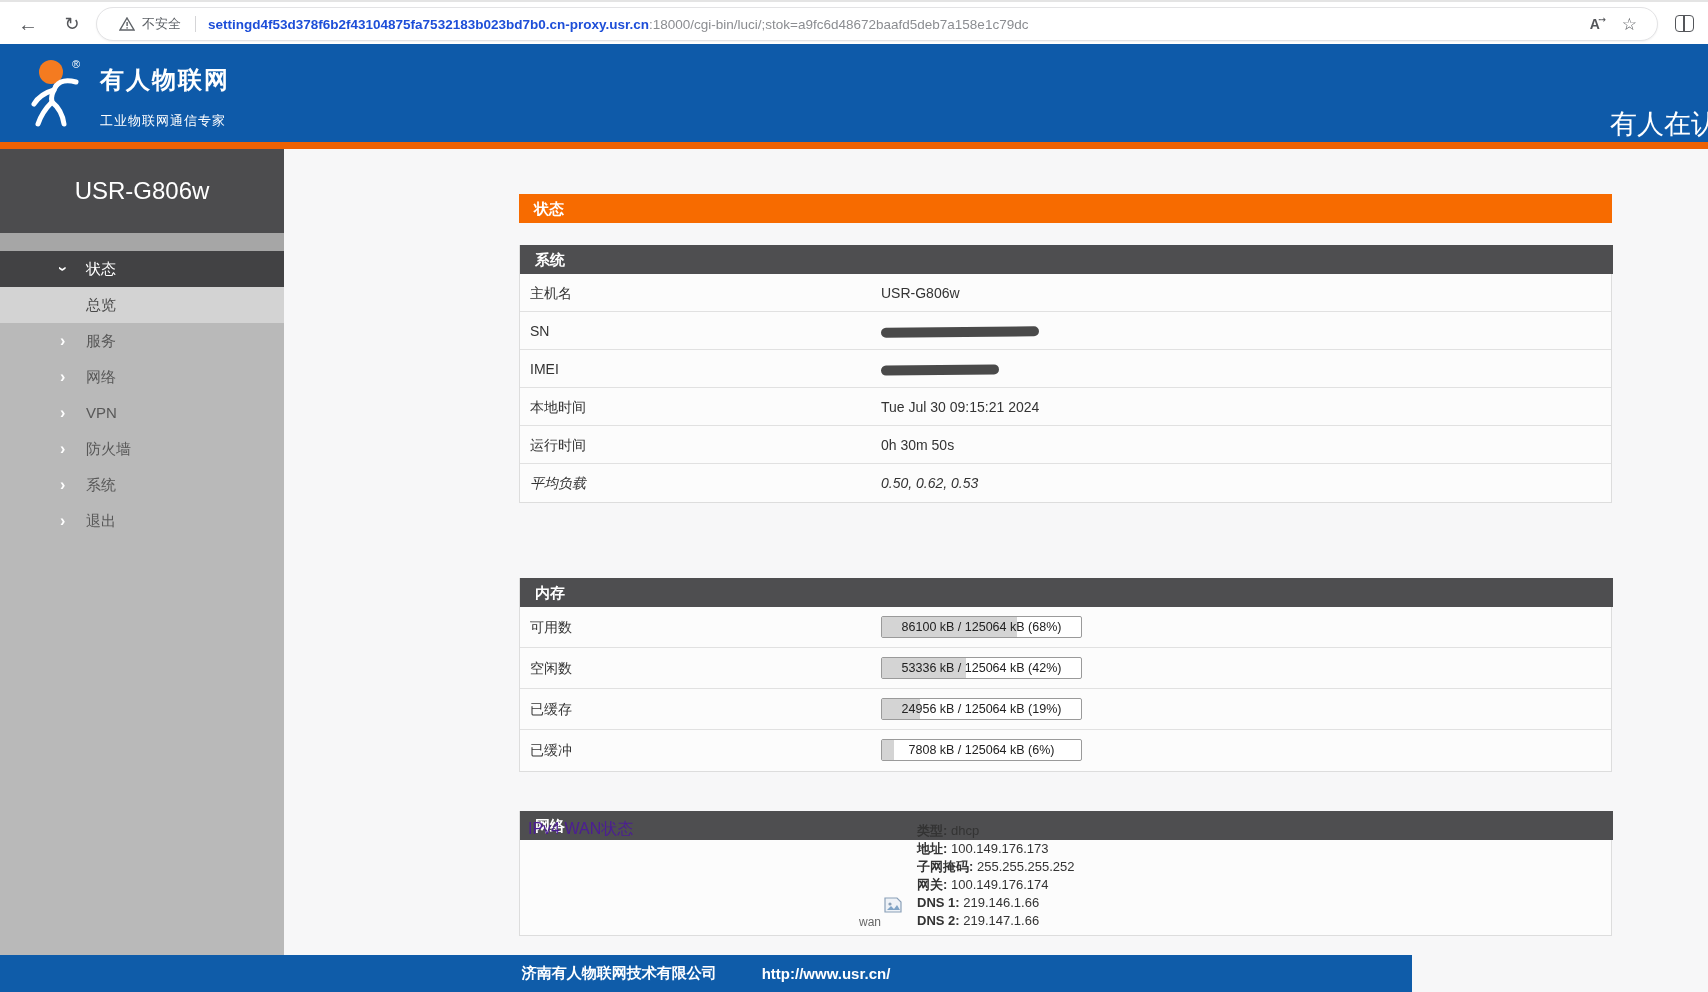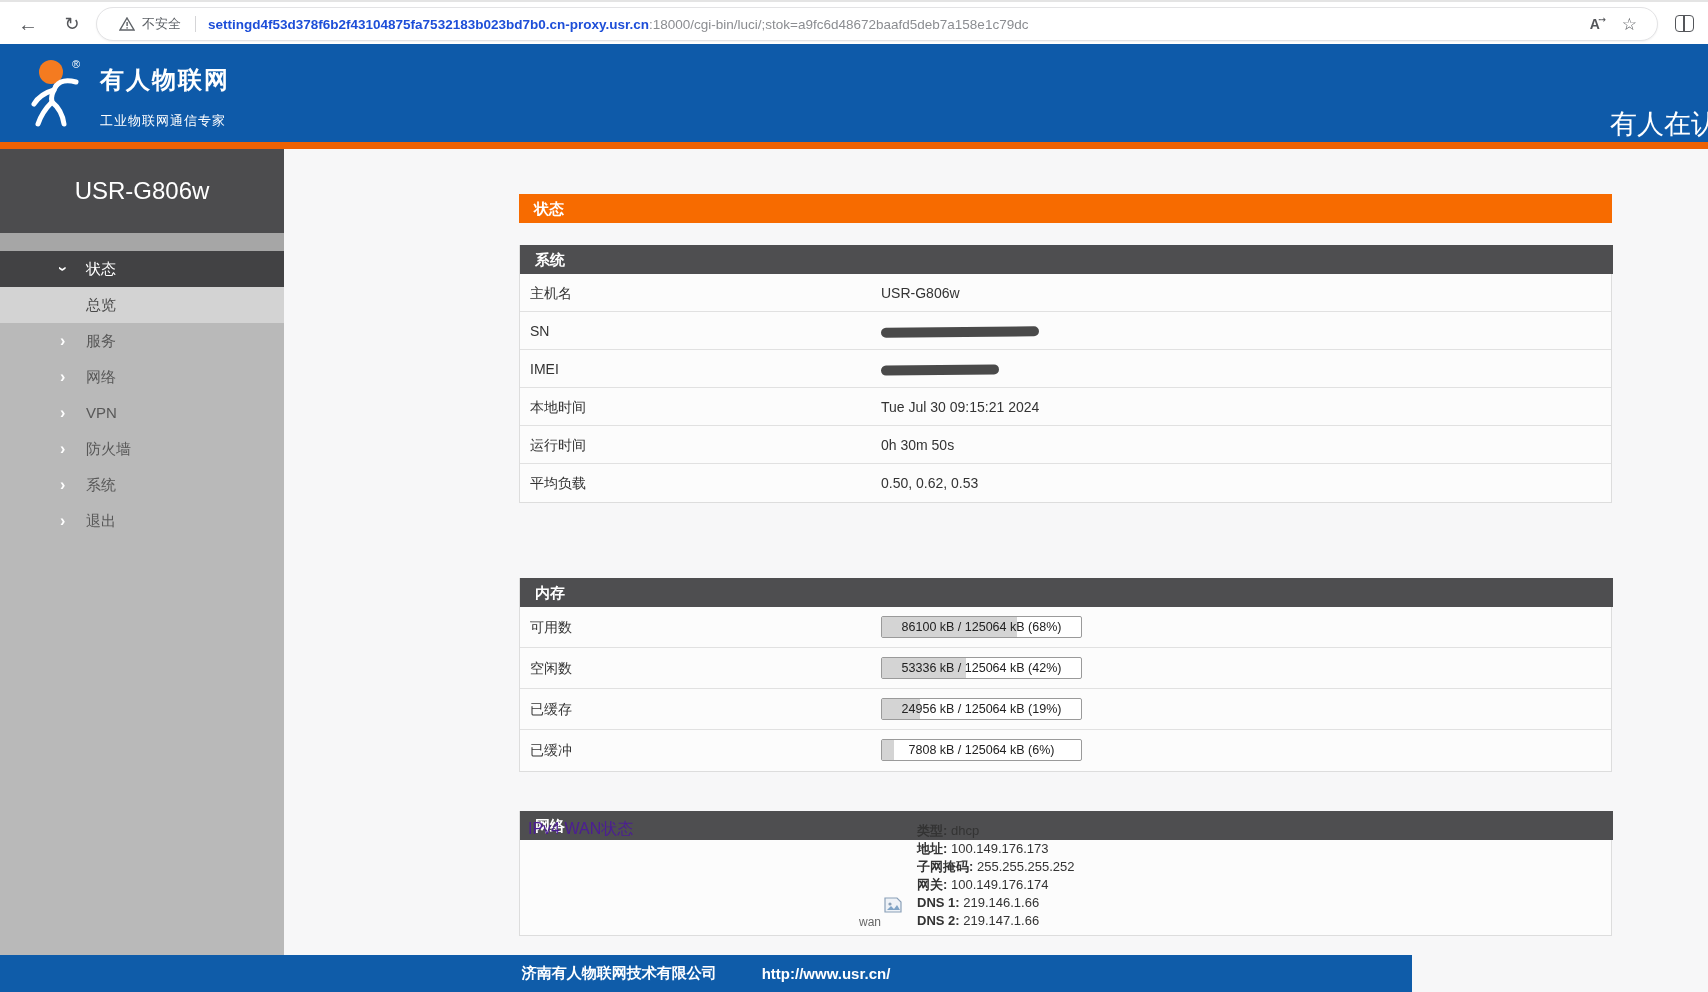--- a/index.html
+++ b/index.html
@@ -46,21 +46,21 @@
 
   
   .main { position:absolute; left:284px; top:149px; width:1424px; height:806px; }
   .page-title { position:absolute; left:235px; top:45px; width:1093px; height:29px; background:#f76b00; color:#fff; font-size:15px; font-weight:700; line-height:29px; padding-left:15px; }
   .sect-hd { width:1093px; height:29px; background:#4e4e50; color:#fff; font-size:15px; font-weight:700; line-height:29px; padding-left:15px; }
   .tbl { position:absolute; left:235px; width:1093px; background:#fcfcfc; border:1px solid #ddd; border-top:none; }
   .sys { top:96px; }
   .mem { top:429px; }
   .net { top:662px; height:125px; }
   .trow { height:38px; border-bottom:1px solid #e1e1e1; position:relative; font-size:14px; color:#333; }
-  .trow:last-child { border-bottom:none; }
+  .trow:last-child { border-bottom:none;font-style:italic; }
   .trow .tl { position:absolute; left:10px; top:0; line-height:38px; }
   .trow .tv { position:absolute; left:361px; top:0; line-height:38px; }
   .redact { position:absolute; left:361px; top:15px; height:10px; background:#4a4a4a; border-radius:5px; transform:rotate(-.6deg); }
   .redact.sn { width:158px; }
   .redact.imei { width:118px; }
   .mrow { height:41px; border-bottom:1px solid #e1e1e1; position:relative; font-size:14px; color:#333; }
   .mrow:last-child { border-bottom:none; }
   .mrow .tl { position:absolute; left:10px; line-height:41px;text-align:right; }
   .pbar { position:absolute; left:361px; top:9px; width:201px; height:22px; border:1px solid #9a9a9a; background:#fff; border-radius:2px; }
   .pfill { height:100%; background:#d4d4d4; }

